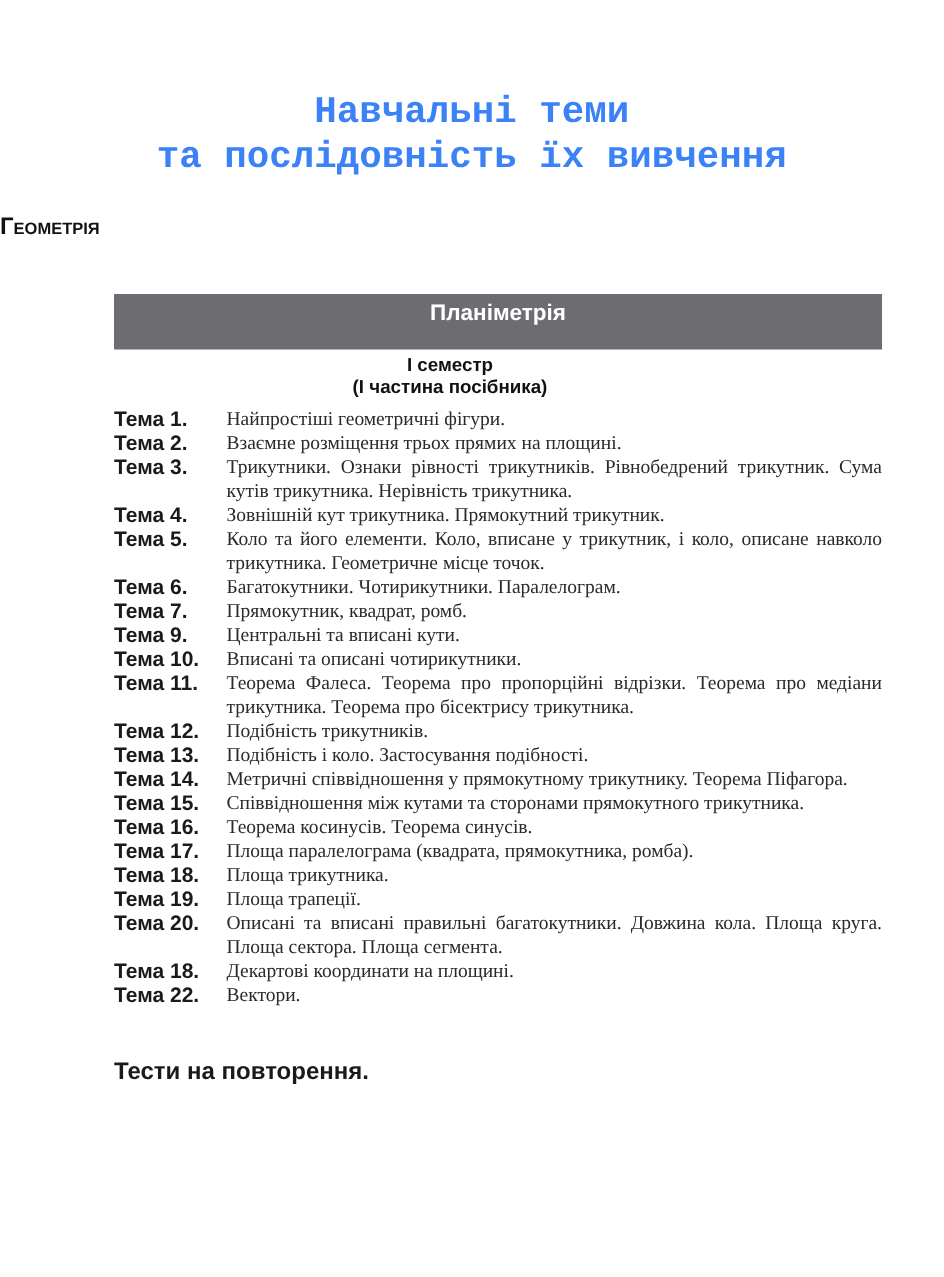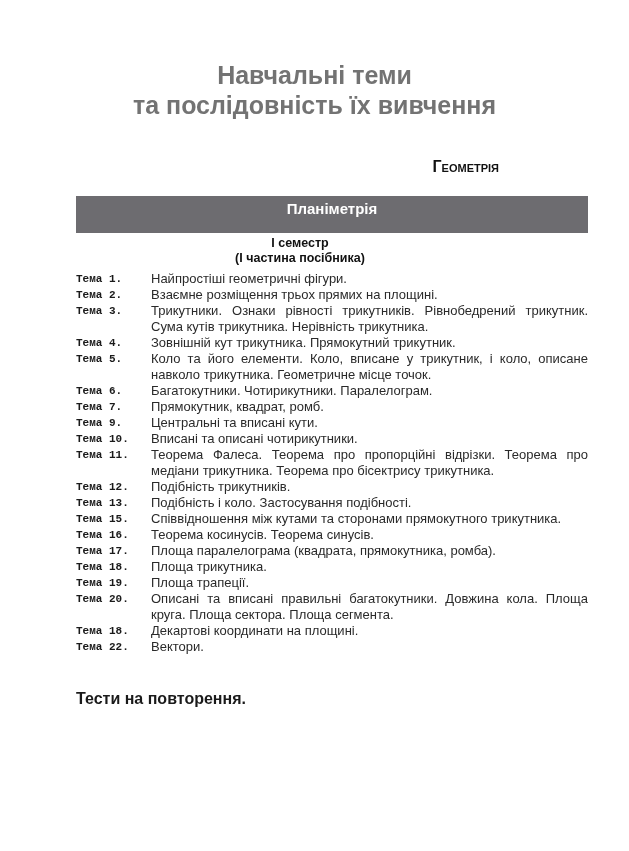--- a/index.html
+++ b/index.html
@@ -13,33 +13,33 @@
       position: relative;
       overflow: hidden;
       color: #1a1a1a;
     }
     .page-title {
       position: absolute;
       left: 0;
       top: 60px;
       width: 629px;
       text-align: center;
-      font-family: Liberation Sans, sans-serif;
+      font-family: Liberation Mono, monospace;
       font-weight: bold;
       font-size: 25px;
       line-height: 30px;
-      color: #737373;
+      color: #3b82f6;
     }
     .page-title div { white-space: nowrap; }
     .subject-title {
       position: absolute;
       left: 0;
-      top: 157px;
+      top: 142px;
       width: 499px;
-      text-align: right;
+      text-align: left;
       font-family: "Liberation Sans", sans-serif;
       font-weight: bold;
       font-size: 16px;
       line-height: 20px;
       color: #111;
       font-variant: small-caps;
     }
     .section-bar {
       position: absolute;
       left: 76px;
@@ -71,30 +71,30 @@
       left: 76px;
       top: 271px;
       width: 512px;
     }
     .topic {
       display: flex;
       align-items: flex-start;
     }
     .topic-label {
       flex: 0 0 75px;
-      font-family: Liberation Mono, monospace;
-      font-weight: bold;
-      font-size: 11px;
+      font-family: Liberation Sans, sans-serif;
+      font-weight: bold;
+      font-size: 14px;
       line-height: 16px;
       color: #1a1a1a;
       white-space: nowrap;
     }
     .topic-text {
       flex: 1 1 auto;
-      font-family: Liberation Sans, sans-serif;
+      font-family: Liberation Serif, serif;
       font-size: 13px;
       line-height: 16px;
       color: #2a2a2a;
       text-align: justify;
     }
     .review {
       font-family: "Liberation Sans", sans-serif;
       font-weight: bold;
       font-size: 16px;
       line-height: 16px;
@@ -164,20 +164,24 @@
     </div>
   <div class="topic">
       <span class="topic-label">Тема 12.</span>
       <span class="topic-text">Подібність трикутників.</span>
     </div>
   <div class="topic">
       <span class="topic-label">Тема 13.</span>
       <span class="topic-text">Подібність і коло. Застосування подібності.</span>
     </div>
   <div class="topic">
+      <span class="topic-label">Тема 14.</span>
+      <span class="topic-text">Метричні співвідношення у прямокутному трикутнику. Теорема Піфагора.</span>
+    </div>
+  <div class="topic">
       <span class="topic-label">Тема 15.</span>
       <span class="topic-text">Співвідношення між кутами та сторонами прямокутного трикутника.</span>
     </div>
   <div class="topic">
       <span class="topic-label">Тема 16.</span>
       <span class="topic-text">Теорема косинусів. Теорема синусів.</span>
     </div>
   <div class="topic">
       <span class="topic-label">Тема 17.</span>
       <span class="topic-text">Площа паралелограма (квадрата, прямокутника, ромба).</span>

